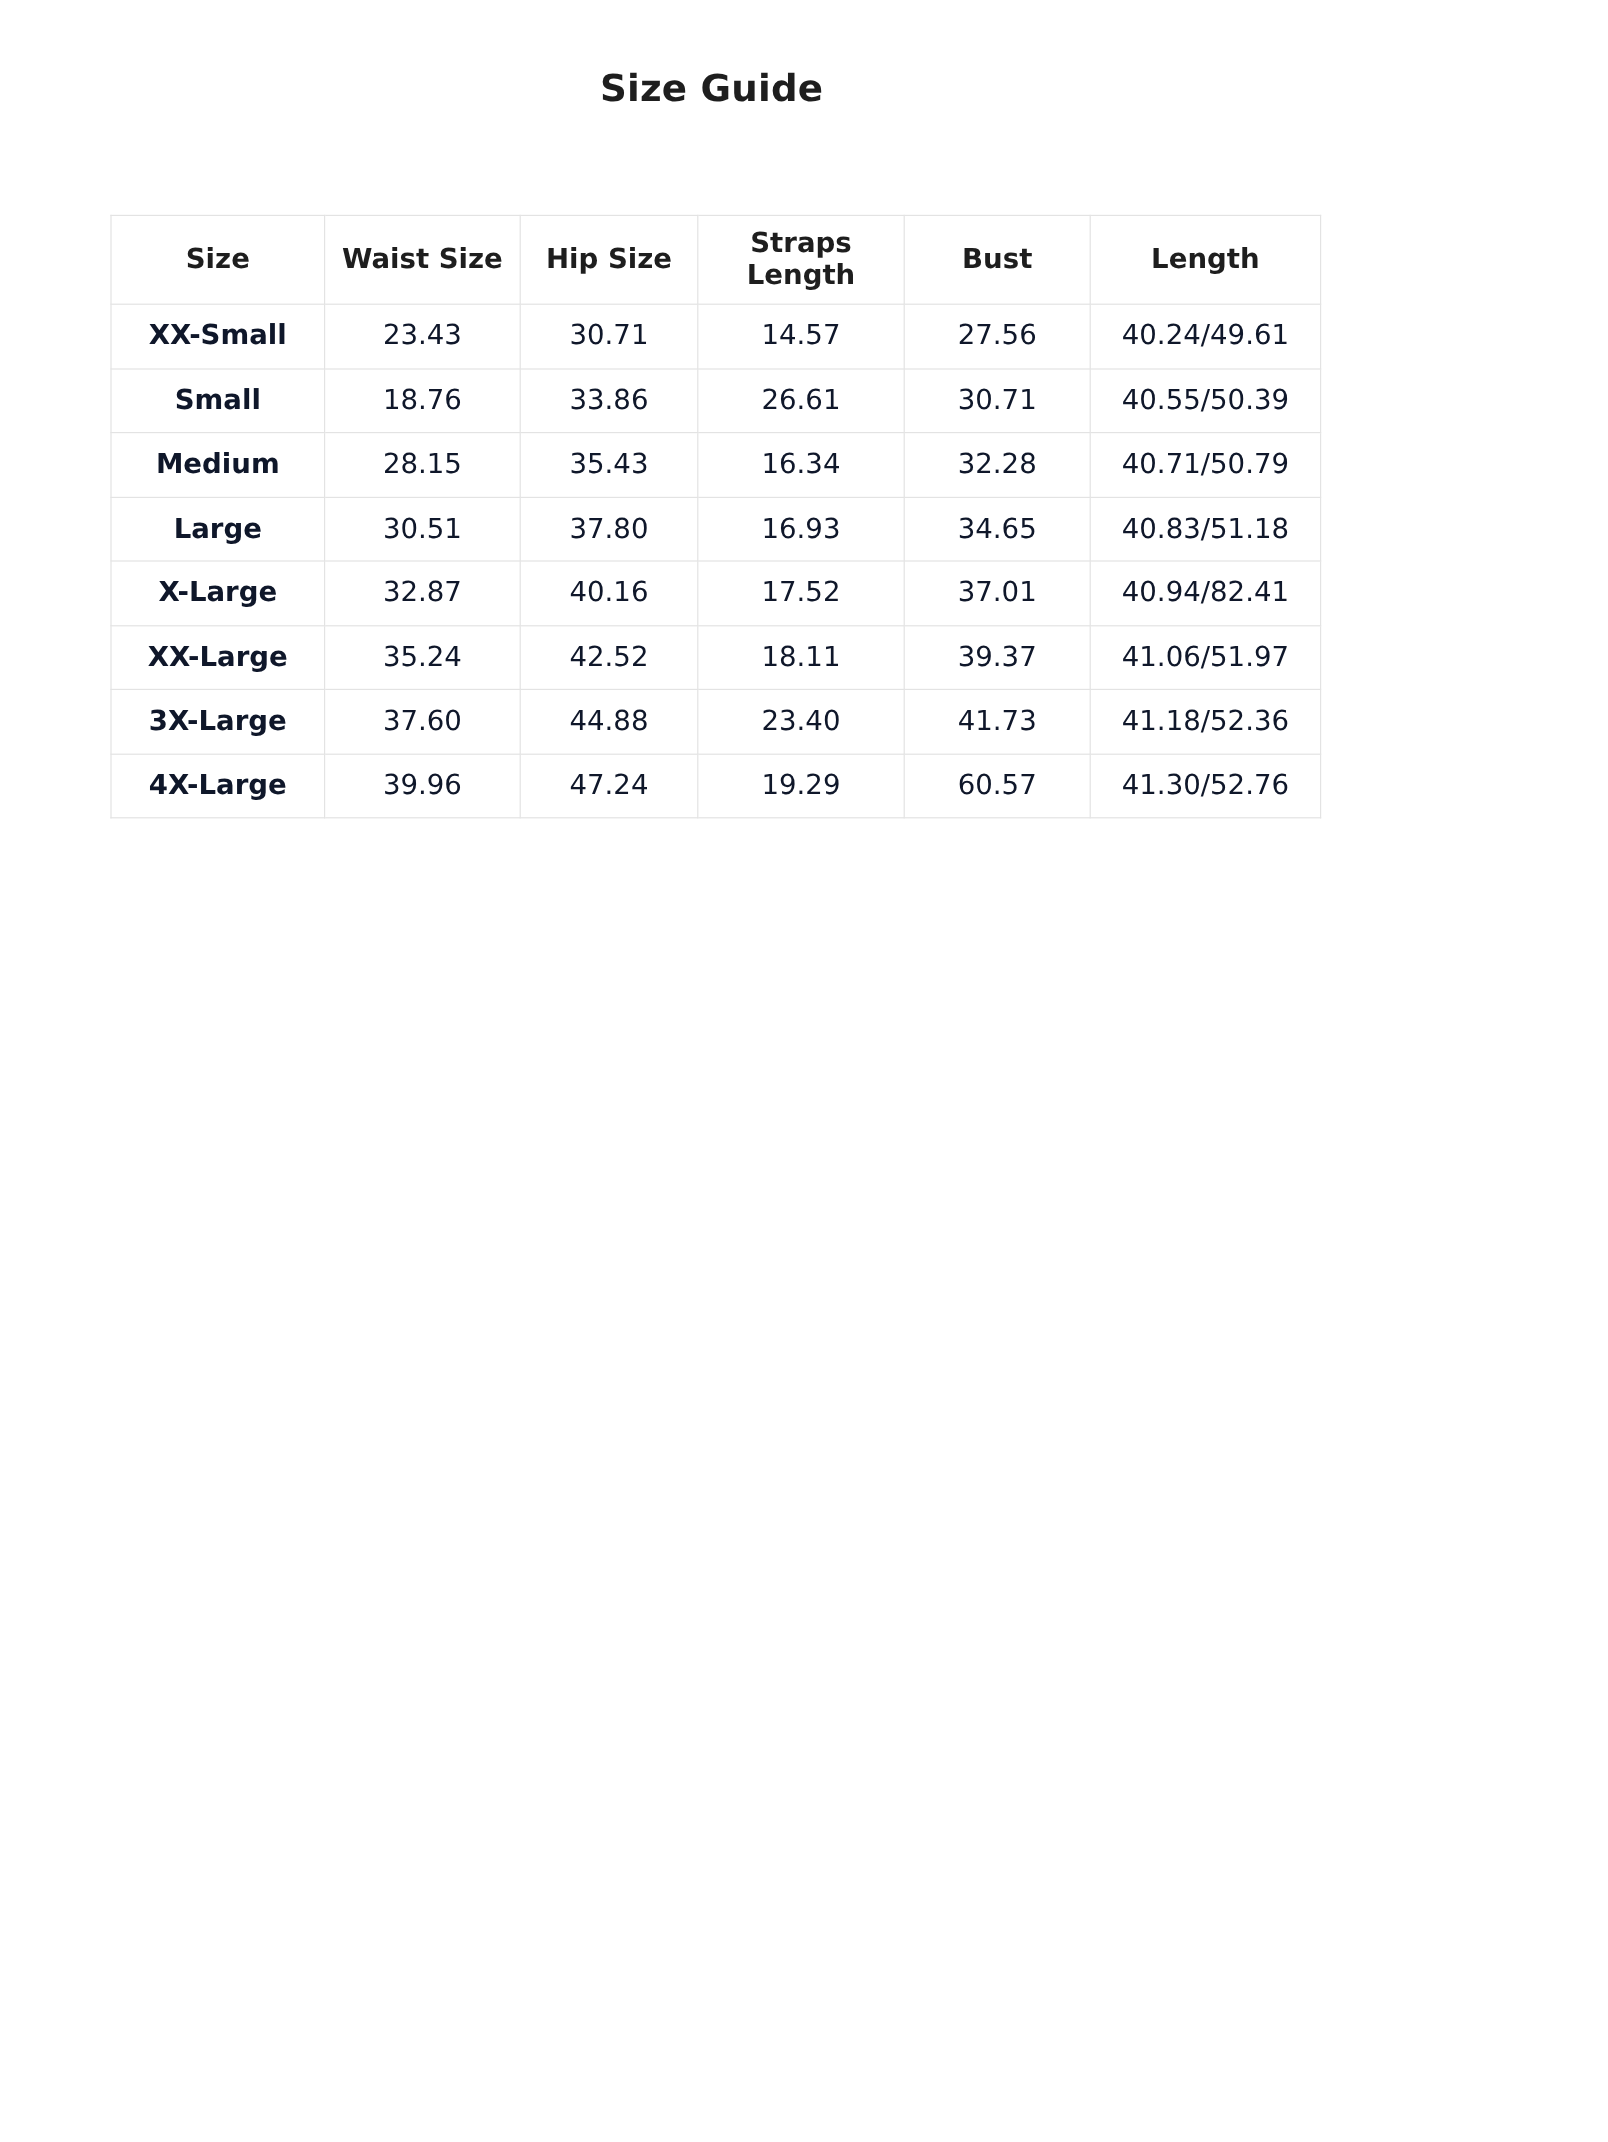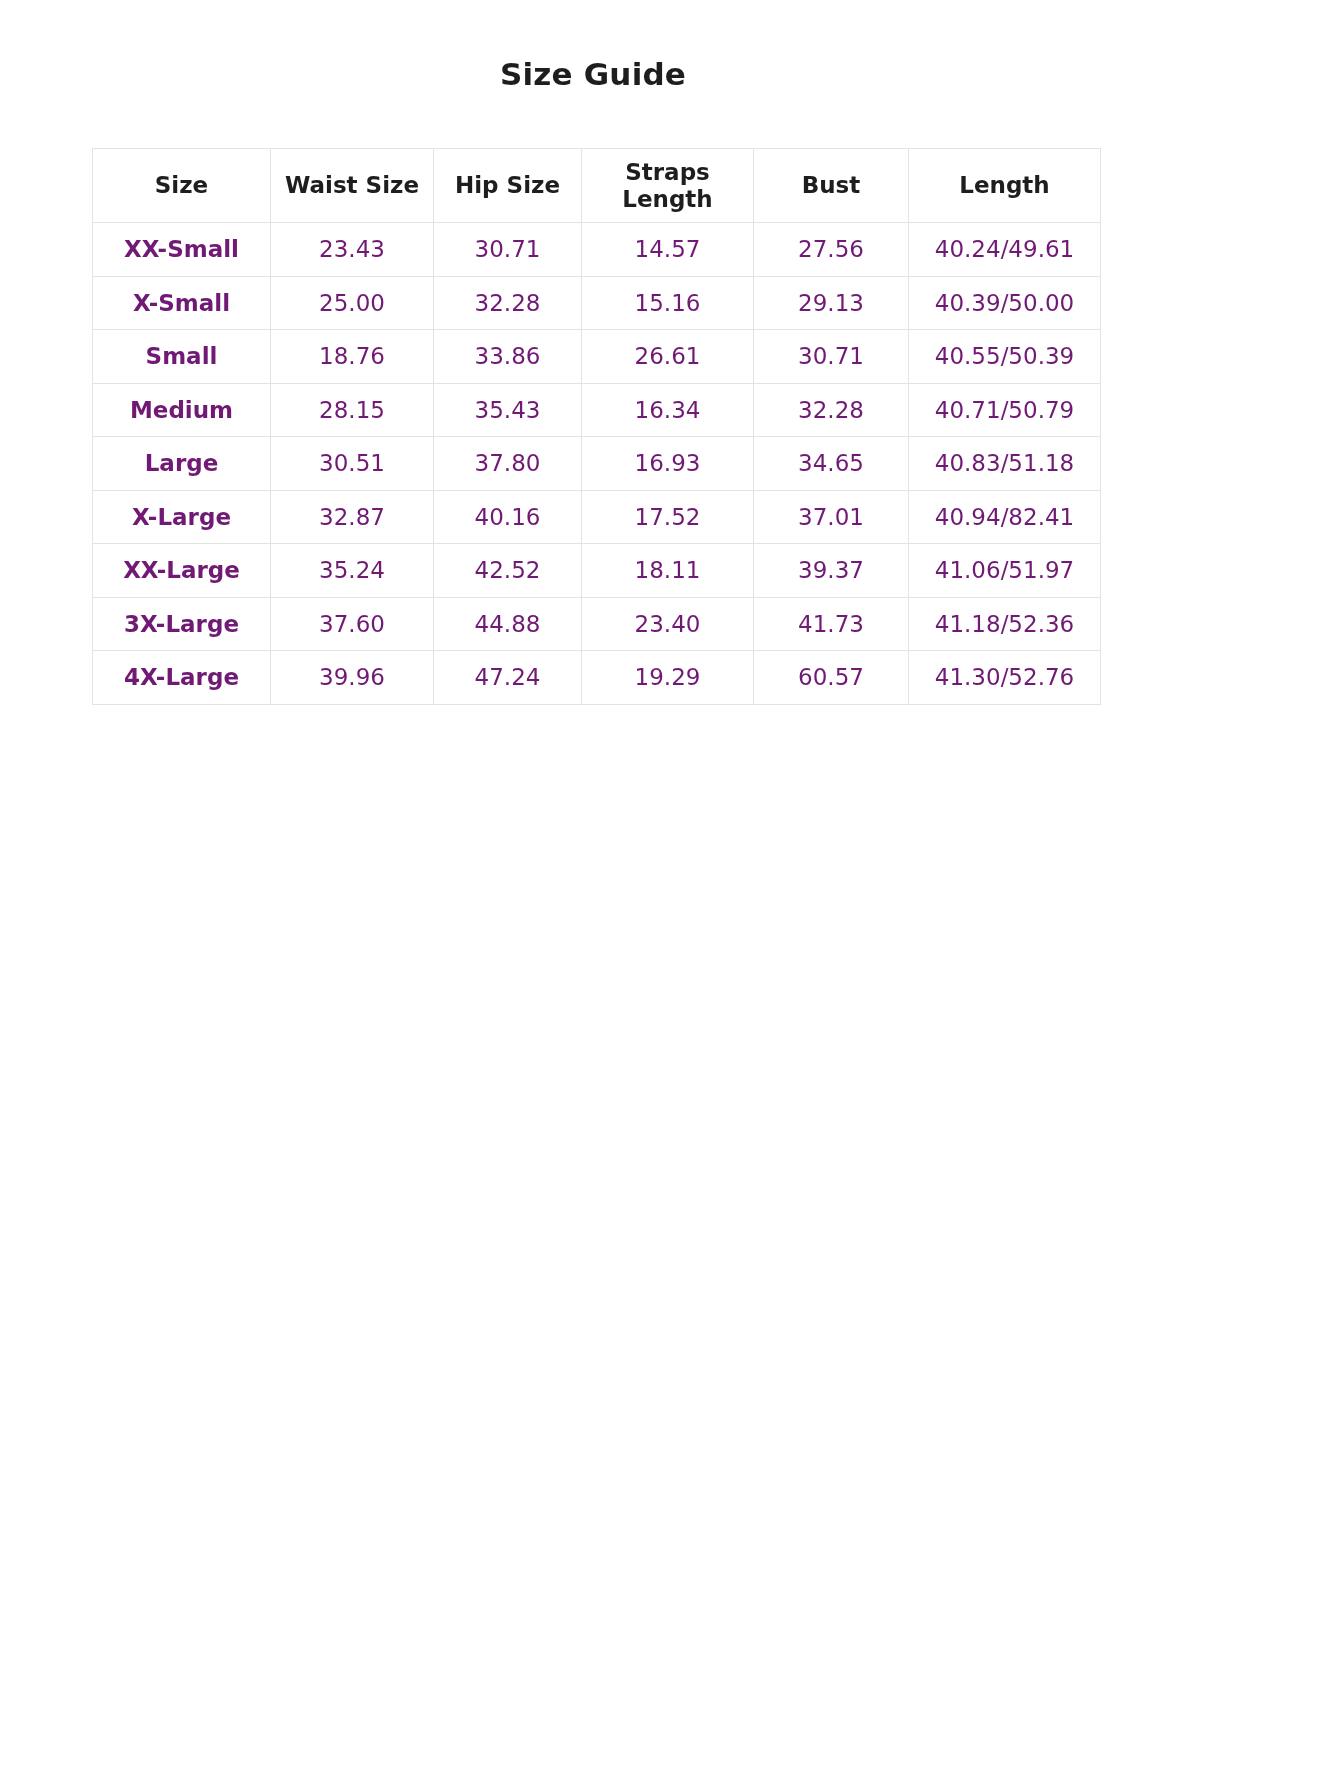--- a/index.html
+++ b/index.html
@@ -34,20 +34,21 @@
   .table-wrap {
     position: absolute;
     left: 92px;
     top: 148px;
     width: 1008px;
   }
   table.size-table {
     border-collapse: collapse;
     width: 1008px;
     table-layout: fixed;
+    margin-top: 31px;
   }
   table.size-table col.c0 { width: 178px; }
   table.size-table col.c1 { width: 163px; }
   table.size-table col.c2 { width: 148px; }
   table.size-table col.c3 { width: 172px; }
   table.size-table col.c4 { width: 155px; }
   table.size-table col.c5 { width: 192px; }
 
   table.size-table th,
   table.size-table td {
@@ -61,21 +62,21 @@
     font-size: 23px;
     font-weight: bold;
     color: #1e1e1e;
     line-height: 1.16;
     padding: 2px 4px;
   }
   table.size-table tbody td {
     height: 52.5px;
     font-size: 23px;
     font-weight: normal;
-    color: #701a75;
+    color: #0f172a;
     padding: 0 4px;
   }
   table.size-table tbody td.size-label {
     font-weight: bold;
   }
   .footnote {
     position: absolute;
     left: 92px;
     top: 700px;
     width: 1015px;
@@ -117,28 +118,20 @@
         </tr>
       </thead>
       <tbody>
         <tr>
           <td class="size-label">XX-Small</td>
           <td>23.43</td>
           <td>30.71</td>
           <td>14.57</td>
           <td>27.56</td>
           <td>40.24/49.61</td>
-        </tr>
-        <tr>
-          <td class="size-label">X-Small</td>
-          <td>25.00</td>
-          <td>32.28</td>
-          <td>15.16</td>
-          <td>29.13</td>
-          <td>40.39/50.00</td>
         </tr>
         <tr>
           <td class="size-label">Small</td>
           <td>18.76</td>
           <td>33.86</td>
           <td>26.61</td>
           <td>30.71</td>
           <td>40.55/50.39</td>
         </tr>
         <tr>

